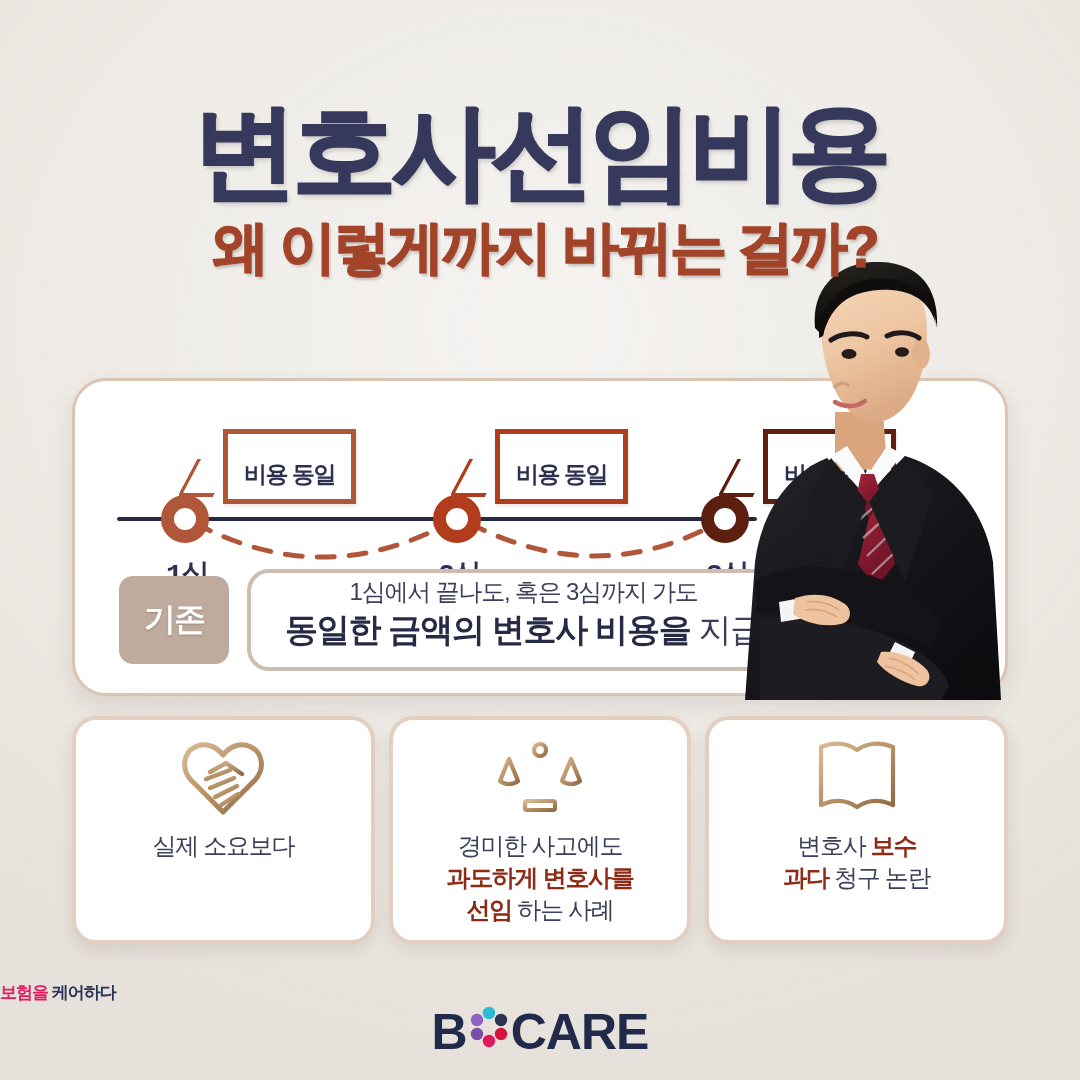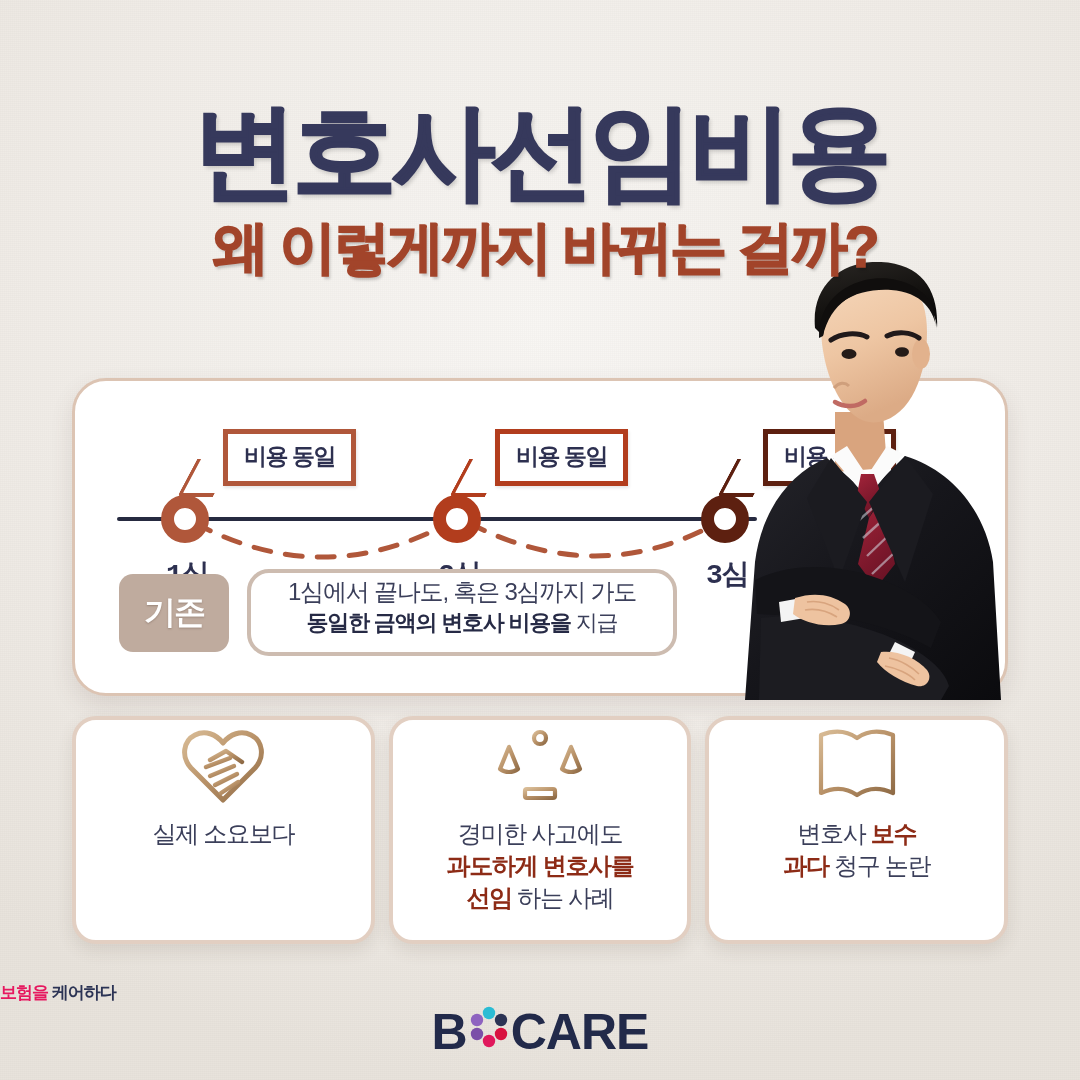--- a/index.html
+++ b/index.html
@@ -123,21 +123,21 @@
     width: 36px;
     height: 38px;
   }
   .connector.c1 { left: 70px;  top: 52px; border-bottom-color: #b0573a; border-left-color: #b0573a; transform: skewX(-28deg); }
   .connector.c2 { left: 342px; top: 52px; border-bottom-color: #b23d1d; border-left-color: #b23d1d; transform: skewX(-28deg); }
   .connector.c3 { left: 610px; top: 52px; border-bottom-color: #5d2010; border-left-color: #5d2010; transform: skewX(-28deg); }
 
   .tag {
     position: absolute;
     top: 22px;
-    padding: 7px 16px 9px;
+    padding: 25px 16px 9px;
     background: #ffffff;
     border: 5px solid #b0573a;
     font-size: 23px;
     font-weight: 900;
     letter-spacing: -1.5px;
     color: #2d3050;
     white-space: nowrap;
     z-index: 4;
     box-shadow: 1px 2px 3px rgba(0,0,0,.10);
   }
@@ -173,21 +173,21 @@
   .legacy-row {
     position: absolute;
     left: 44px;
     top: 188px;
     display: flex;
     align-items: center;
     gap: 18px;
   }
   .legacy-badge {
     width: 110px;
-    height: 78px;
+    height: 88px;
     border-radius: 14px;
     background: #bfab9e;
     display: flex;
     align-items: center;
     justify-content: center;
     font-size: 32px;
     font-weight: 900;
     letter-spacing: -2px;
     color: #ffffff;
     text-shadow: 0 1px 2px rgba(90,70,58,.35);
@@ -200,21 +200,21 @@
     background: #ffffff;
     text-align: center;
   }
   .legacy-line1 {
     font-size: 24px;
     letter-spacing: -1.2px;
     color: #3b3f5a;
     line-height: 1.35;
   }
   .legacy-line2 {
-    font-size: 22px;
+    font-size: 33px;
     letter-spacing: -1.2px;
     color: #3b3f5a;
     line-height: 1.35;
   }
   .legacy-line2 b { font-weight: 900; color: #262a45; }
 
   
   .person {
     position: absolute;
     left: 735px;
@@ -239,21 +239,21 @@
   .card {
     flex: 1;
     background: #ffffff;
     border: 4px solid #e2cfc2;
     border-radius: 24px;
     box-shadow: 0 7px 16px rgba(90,70,58,.12);
     display: flex;
     flex-direction: column;
     align-items: center;
     justify-content: flex-start;
-    padding-top: 4px;
+    padding-top: 16px;
   }
   .card-icon {
     height: 86px;
     display: flex;
     align-items: center;
     justify-content: center;
   }
   .card-text {
     margin-top: 8px;
     text-align: center;

